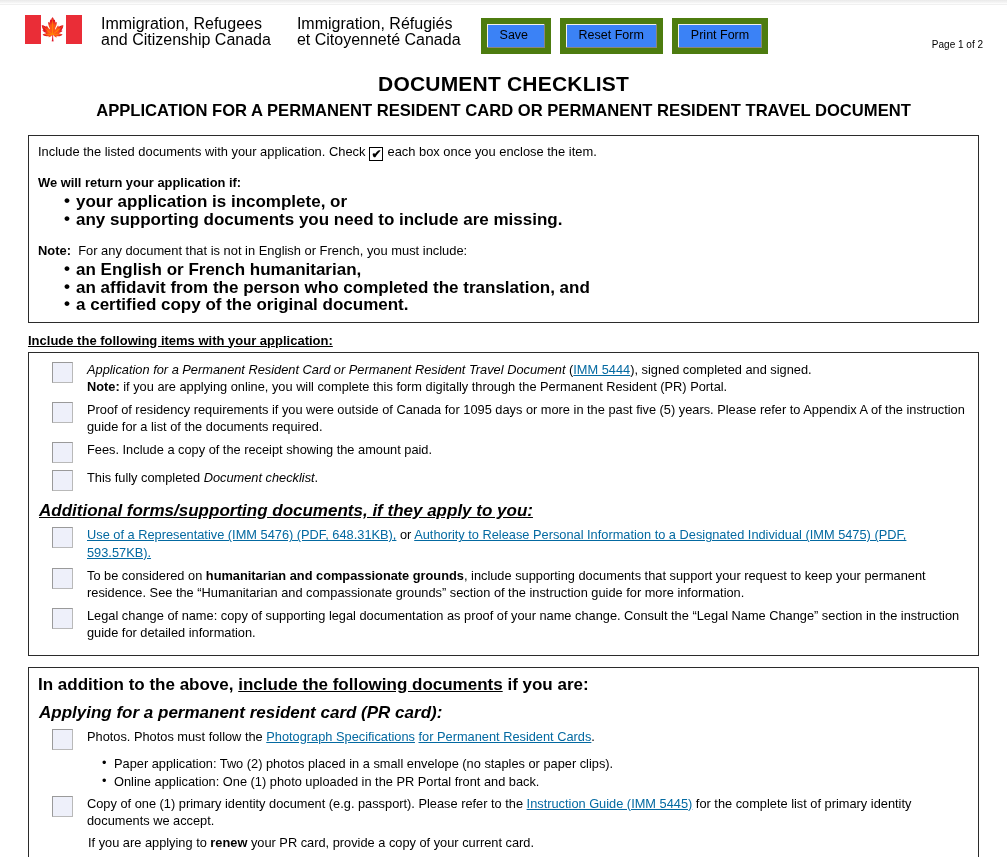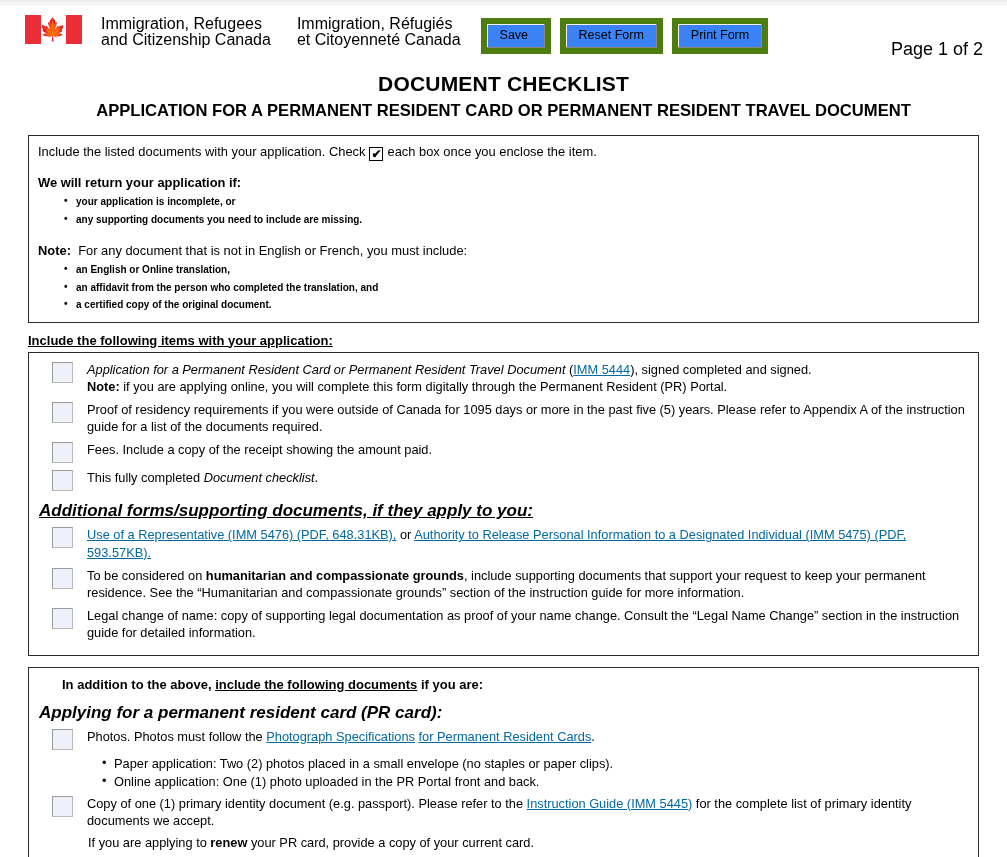--- a/index.html
+++ b/index.html
@@ -80,21 +80,21 @@
     padding: 5px 13px 6px;
     min-width: 70px;
     text-align: left;
     cursor: pointer;
     line-height: 1;
   }
   .pageno {
     position: absolute;
     right: 24px;
     top: 34px;
-    font-size: 18px;
+    font-size: 10px;
   }
 
   
   .title1 {
     text-align: center;
     font-weight: bold;
     font-size: 21px;
     margin-top: 12px;
     letter-spacing: 0.2px;
   }
@@ -131,21 +131,21 @@
   }
   .blk { margin-top: 14px; }
   .blk-head { font-size: 12.9px; font-weight: bold; line-height: 17px; }
   .blk-head .reg { font-weight: normal; }
   ul.bul {
     margin: 2px 0 0 0;
     padding: 0 0 0 38px;
     list-style: none;
   }
   ul.bul li {
-    font-size: 10px;
+    font-size: 17px;
     line-height: 17.5px;
     font-weight: bold;
     position: relative;
   }
   ul.bul li::before {
     content: "\2022";
     position: absolute;
     left: -12px;
     top: -1px;
   }
@@ -210,21 +210,21 @@
     position: absolute;
     left: -12px;
     top: -1px;
   }
   .plain {
     margin-left: 50px;
     font-size: 12.8px;
     line-height: 17.5px;
   }
   #box-add { margin-top: 11px; padding-top: 8px; }
-  .addhead { font-size: 13px; font-weight: bold; line-height: 17px; margin-left: 24px; }
+  .addhead { font-size: 17px; font-weight: bold; line-height: 17px; }
   .addhead .u { text-decoration: underline; }
 </style>
 </head>
 <body>
 
 <div id="top-strip"></div>
 
 <div id="page">
 
   <div class="header">
@@ -262,21 +262,21 @@
         <li>any supporting documents you need to include are missing.</li>
       </ul>
     </div>
 
     <div class="blk">
       <div class="blk-head">
         <span>Note:</span>
         <span class="reg">&nbsp;</span><span class="reg">For any document that is not in English or French, you must include:</span>
       </div>
       <ul class="bul">
-        <li>an English or Online translation,</li>
+        <li>an English or French humanitarian,</li>
         <li>an affidavit from the person who completed the translation, and</li>
         <li>a certified copy of the original document.</li>
       </ul>
     </div>
   </div>
 
   <div class="section-label">Include the following items with your application:</div>
 
   <div class="box" id="box-include">
 

